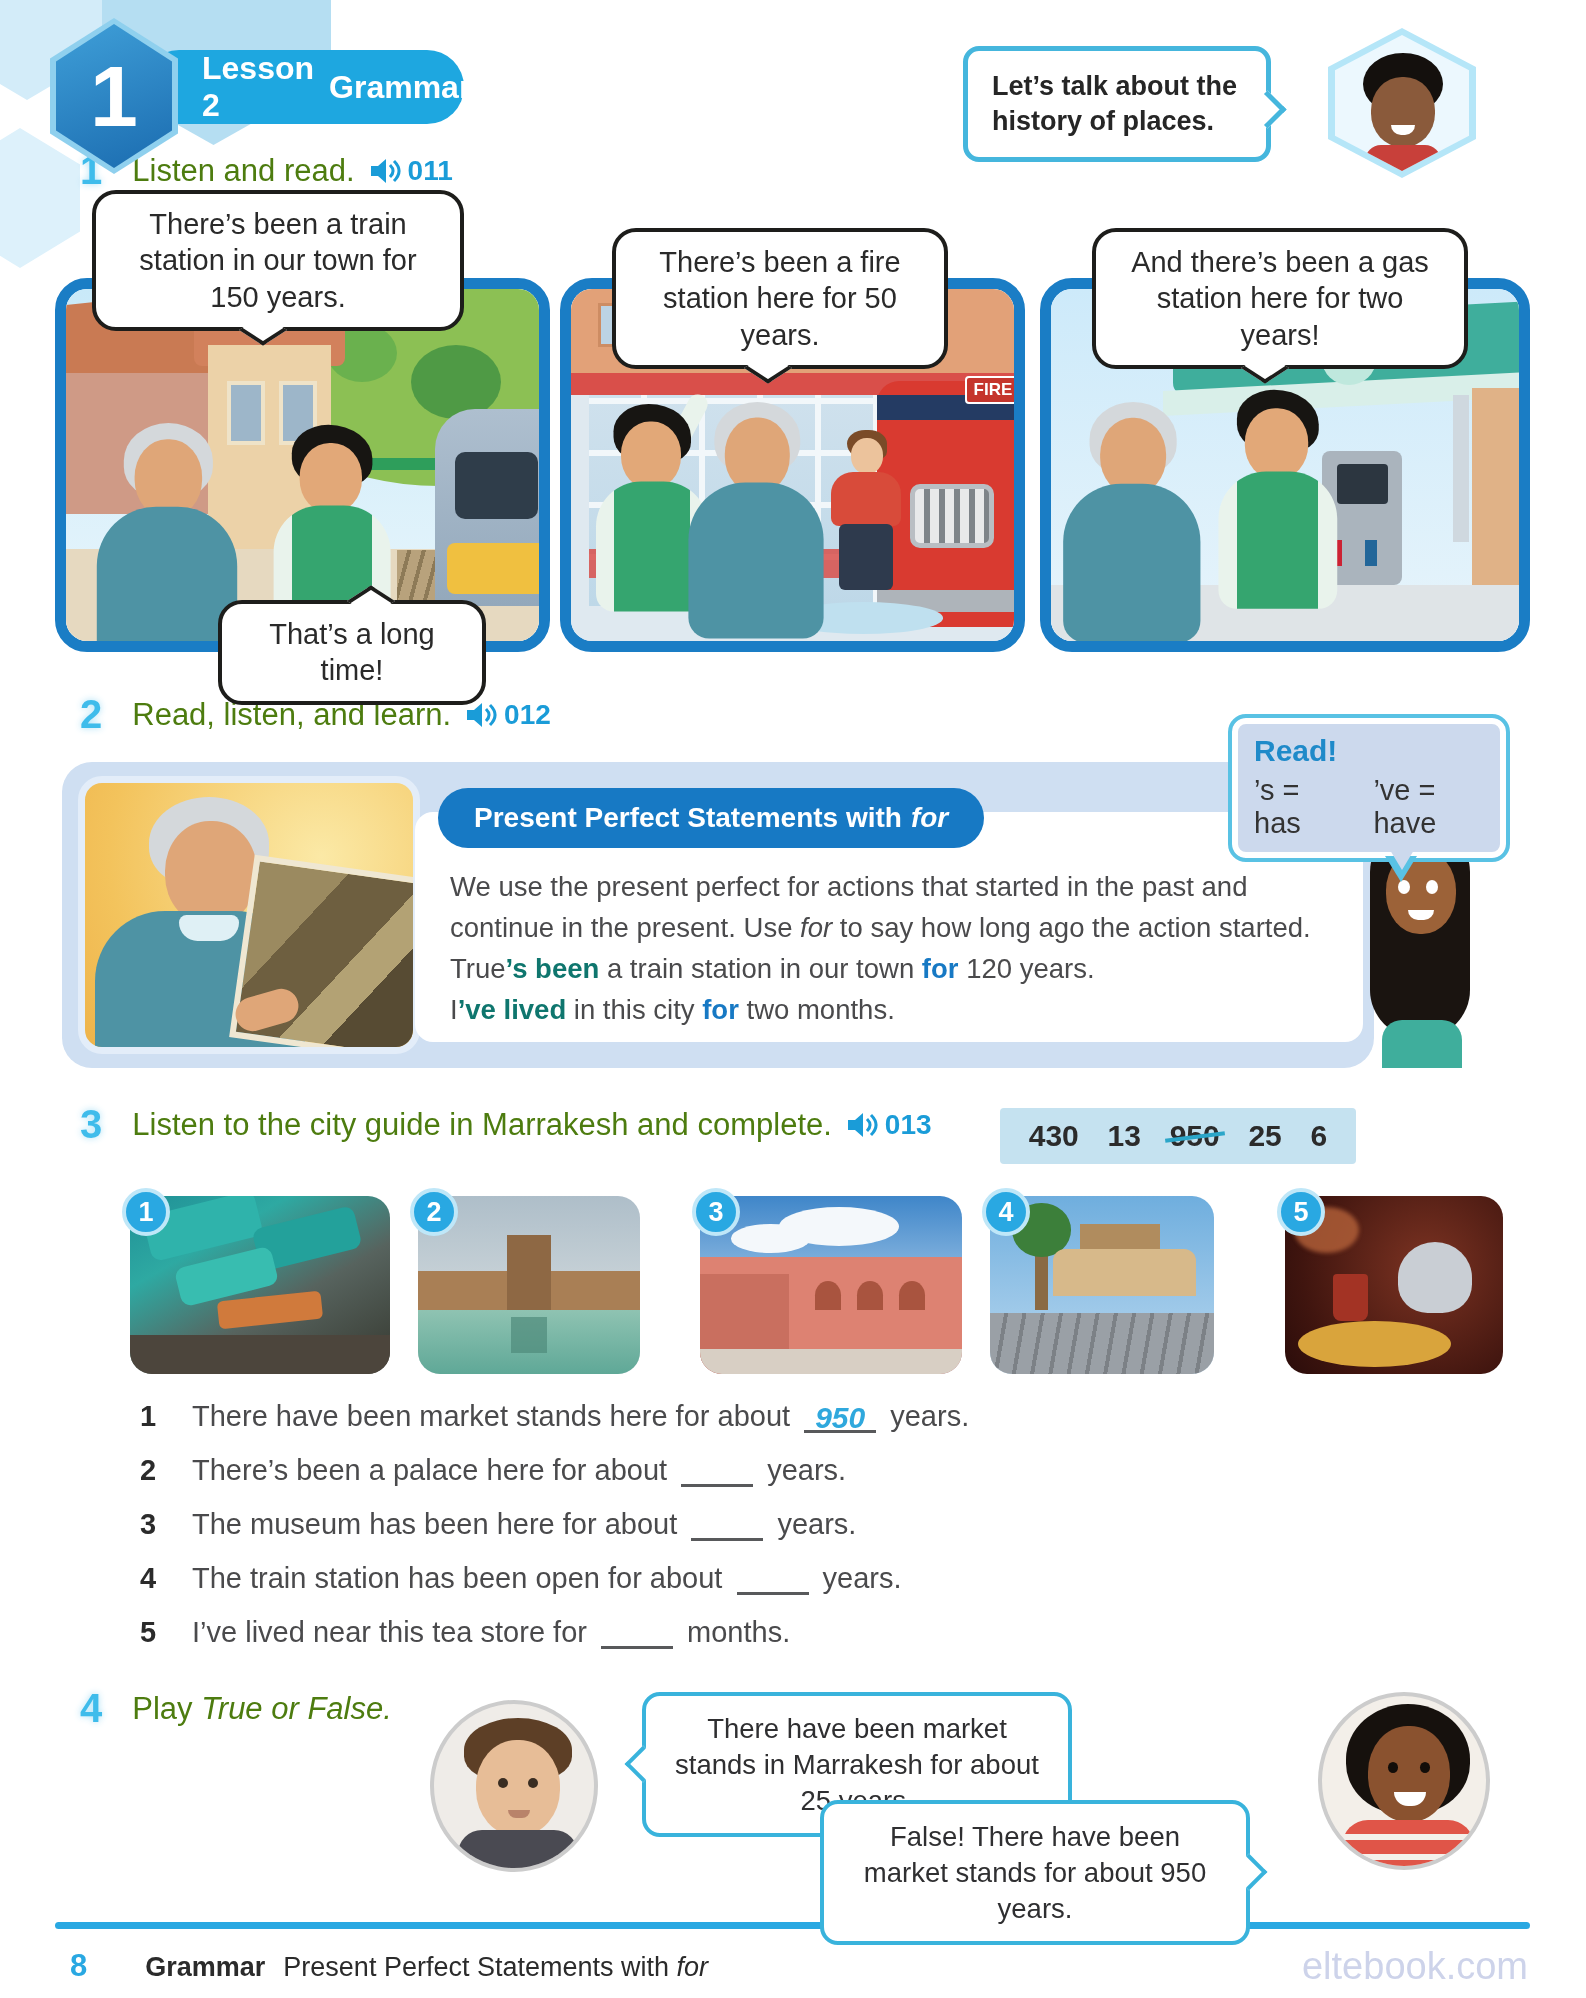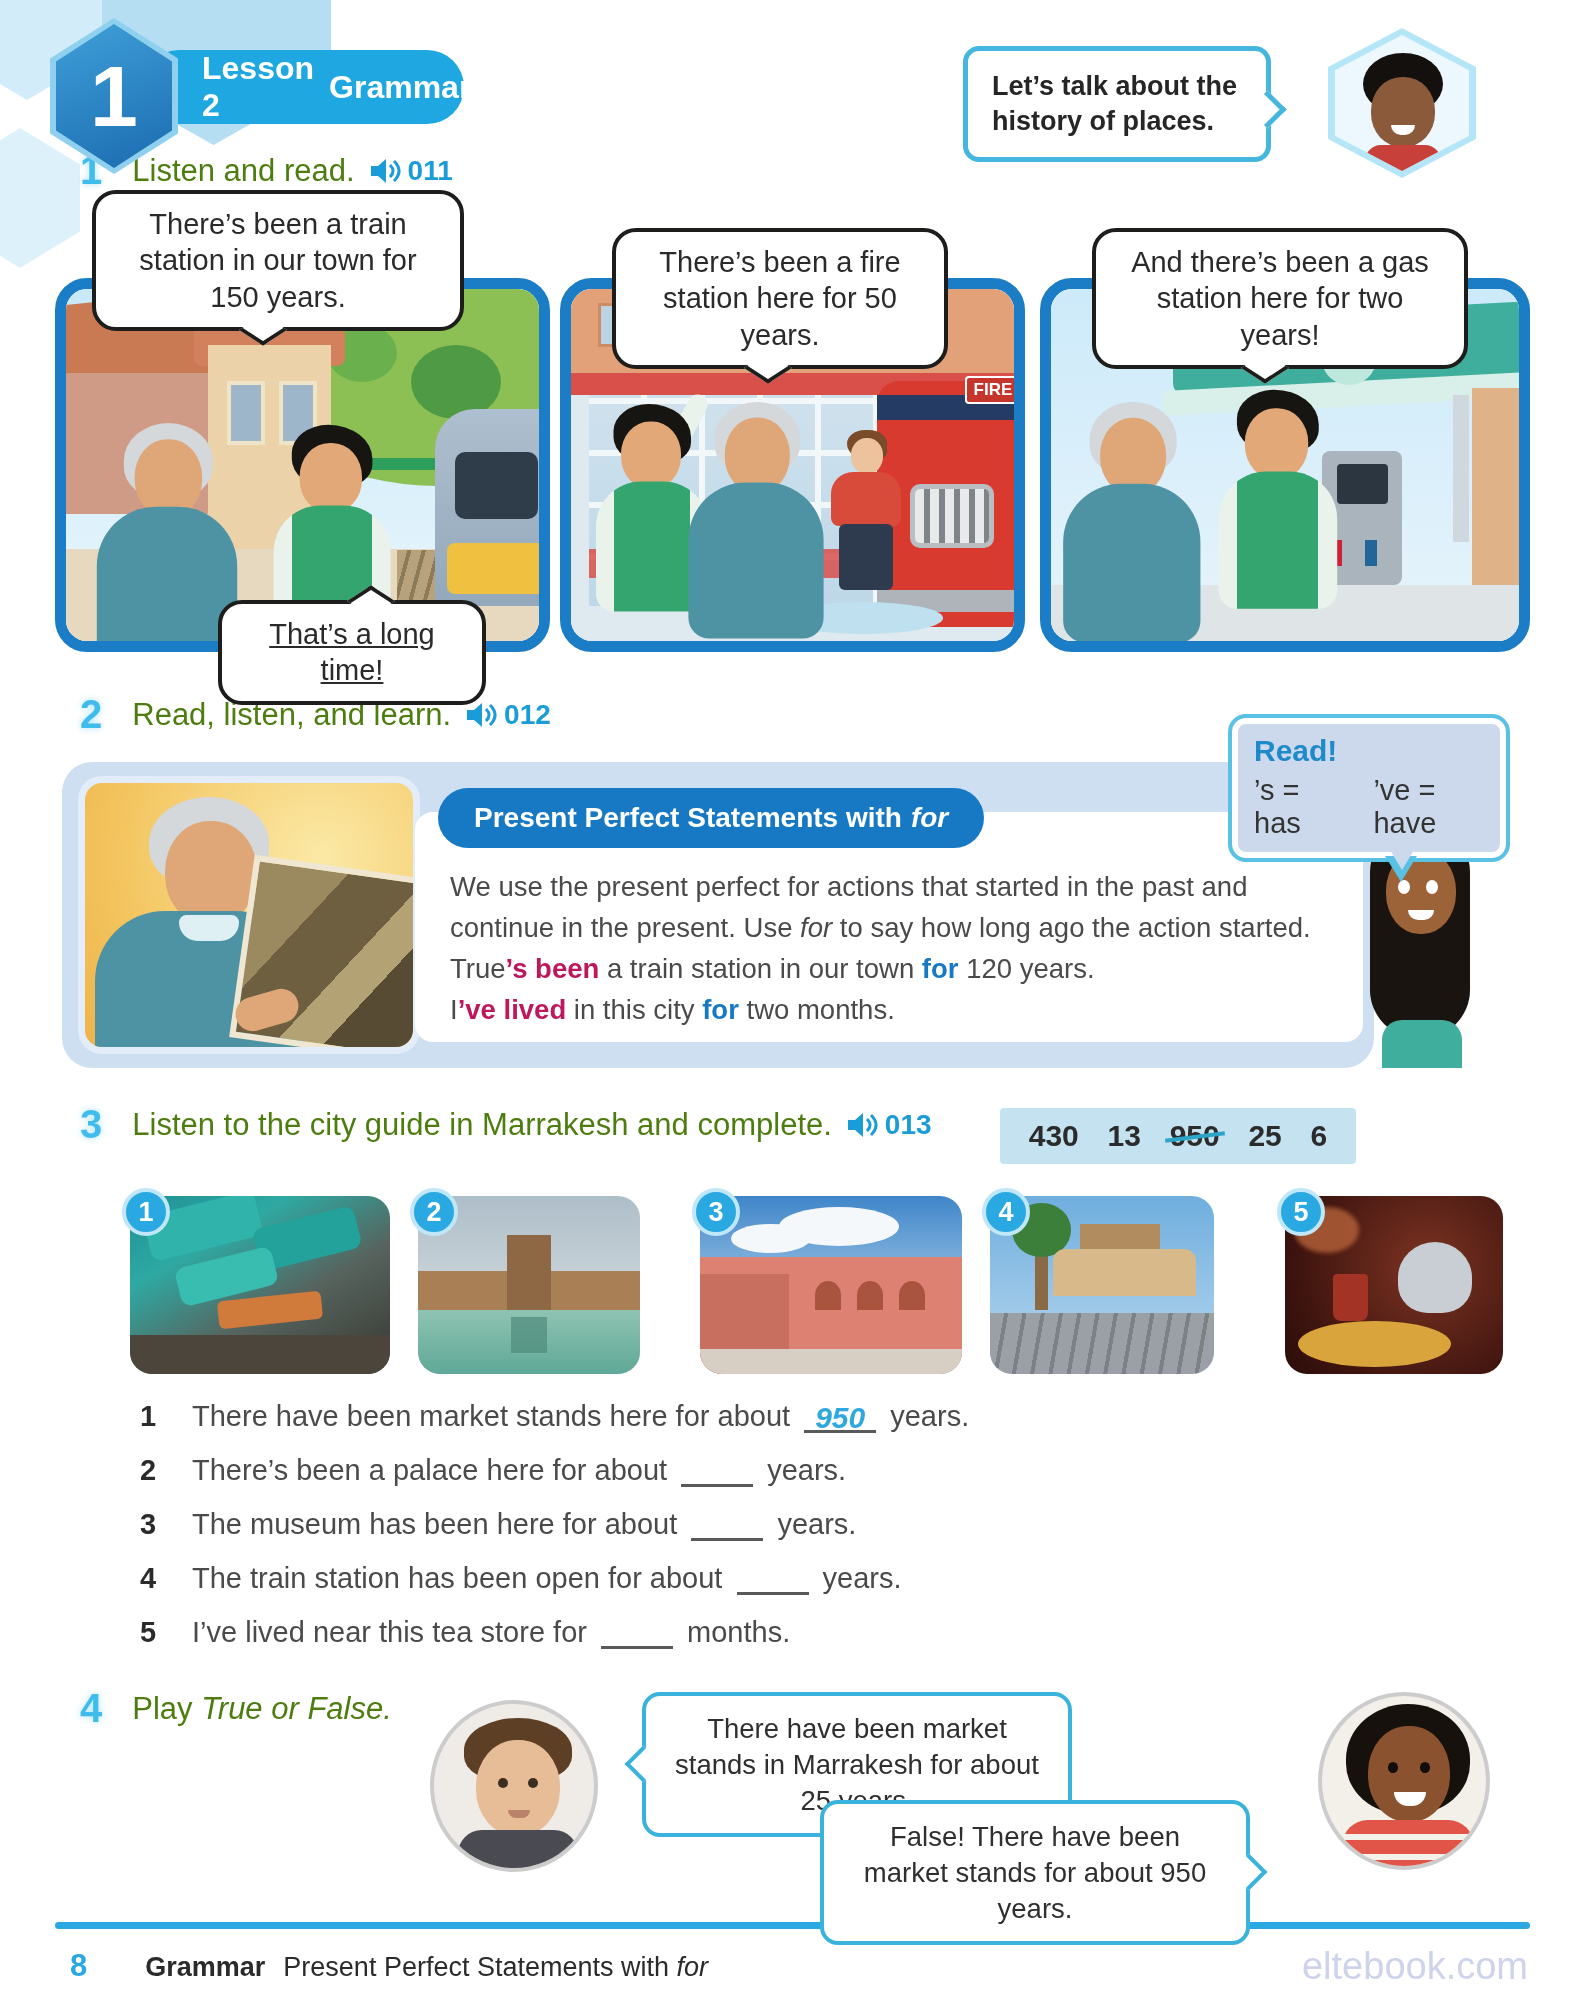--- a/index.html
+++ b/index.html
@@ -51,21 +51,21 @@
   .scene { position:absolute; inset:0; }
   .cbub { position:absolute; background:#fff; border:4px solid #1d1d1b; border-radius:24px; padding:12px 20px;
     font-size:29px; color:#2a2a2a; text-align:center; line-height:1.25; z-index:6; }
   .cbub.tail-down::after { content:""; position:absolute; bottom:-17px; left:42%; width:24px; height:24px; background:#fff;
     border-right:4px solid #1d1d1b; border-bottom:4px solid #1d1d1b; transform:rotate(45deg) skew(-12deg,-12deg); }
   .cbub.tail-up::before { content:""; position:absolute; top:-17px; left:52%; width:24px; height:24px; background:#fff;
     border-left:4px solid #1d1d1b; border-top:4px solid #1d1d1b; transform:rotate(45deg) skew(-12deg,-12deg); }
   .b1 { left:92px;  top:190px; width:372px; }
   .b2 { left:612px; top:228px; width:336px; }
   .b3 { left:1092px; top:228px; width:376px; }
-  .b1b { left:218px; top:600px; width:268px;text-decoration:underline; }
+  .b1b { left:218px; top:600px; width:268px; }
 
   
   .sc1 { background:linear-gradient(#c9e9f8,#e9f6fc); }
   .sc1 .hill { position:absolute; right:-18%; top:-6%; width:78%; height:62%; background:#8cc054; border-radius:50%; }
   .sc1 .tree1 { position:absolute; right:8%; top:16%; width:90px; height:74px; background:#4f9a45; border-radius:50%; }
   .sc1 .tree2 { position:absolute; right:30%; top:10%; width:70px; height:58px; background:#6ab14e; border-radius:50%; }
   .sc1 .roofL { position:absolute; left:-6%; top:2%; width:48%; height:26%; background:#c97a53; transform:skewY(-6deg); border-radius:8px; }
   .sc1 .wallL { position:absolute; left:-6%; top:24%; width:40%; height:40%; background:#cf9a86; }
   .sc1 .station { position:absolute; left:30%; top:16%; width:26%; height:58%; background:#ecd2a8; }
   .sc1 .stroof { position:absolute; left:27%; top:8%; width:32%; height:14%; background:#d2815c; border-radius:8px; }
@@ -158,21 +158,21 @@
   .grandpa-card .gcollar { position:absolute; left:94px; top:132px; width:60px; height:26px; background:#dff0f5; border-radius:8px 8px 20px 20px; }
   .grandpa-card .photo { position:absolute; right:-18px; top:84px; width:190px; height:184px; transform:rotate(8deg);
     background:linear-gradient(125deg,#9b8a60 0 30%, #6e5f40 30% 55%, #b3a274 55% 70%, #574b33 70%); border:6px solid #efe7d2; }
   .grandpa-card .ghand { position:absolute; left:150px; top:210px; width:64px; height:34px; background:#dfa678; border-radius:18px; transform:rotate(-16deg); }
 
   .grammar-card { position:absolute; left:415px; top:812px; width:948px; height:230px; background:#fff; border-radius:18px; z-index:3; }
   .grammar-title { position:absolute; left:438px; top:788px; height:60px; padding:0 36px; background:#1779c4; border-radius:32px;
     color:#fff; font-weight:800; font-size:28px; display:flex; align-items:center; z-index:5; }
   .grammar-title .it { font-style:italic; margin-left:9px; }
   .grammar-body { position:absolute; left:450px; top:866px; width:890px; font-size:27.5px; line-height:41px; color:#4a4a4c; z-index:5; }
-  .hl-pink { color:#be185d; font-weight:800;margin-top:47px; }
+  .hl-pink { color:#0f766e; font-weight:800;margin-top:47px; }
   .hl-blue { color:#1779c4; font-weight:800; }
   .it { font-style:italic; }
 
   .girl-avatar { position:absolute; left:1364px; top:824px; width:122px; height:244px; z-index:5; }
   .girl-avatar .ghair { position:absolute; left:6px; top:0; width:100px; height:214px; background:#1a1410; border-radius:48px; }
   .girl-avatar .gface { position:absolute; left:22px; top:26px; width:70px; height:84px; background:#9c6238; border-radius:48%; }
   .girl-avatar .geye1, .girl-avatar .geye2 { position:absolute; top:56px; width:12px; height:14px; background:#fff; border-radius:50%; }
   .girl-avatar .geye1 { left:34px; } .girl-avatar .geye2 { left:62px; }
   .girl-avatar .gsmile { position:absolute; left:44px; top:86px; width:26px; height:10px; background:#fff; border-radius:0 0 14px 14px; }
   .girl-avatar .gtop { position:absolute; left:18px; top:196px; width:80px; height:48px; background:#3fae9c; border-radius:20px 20px 0 0; }

